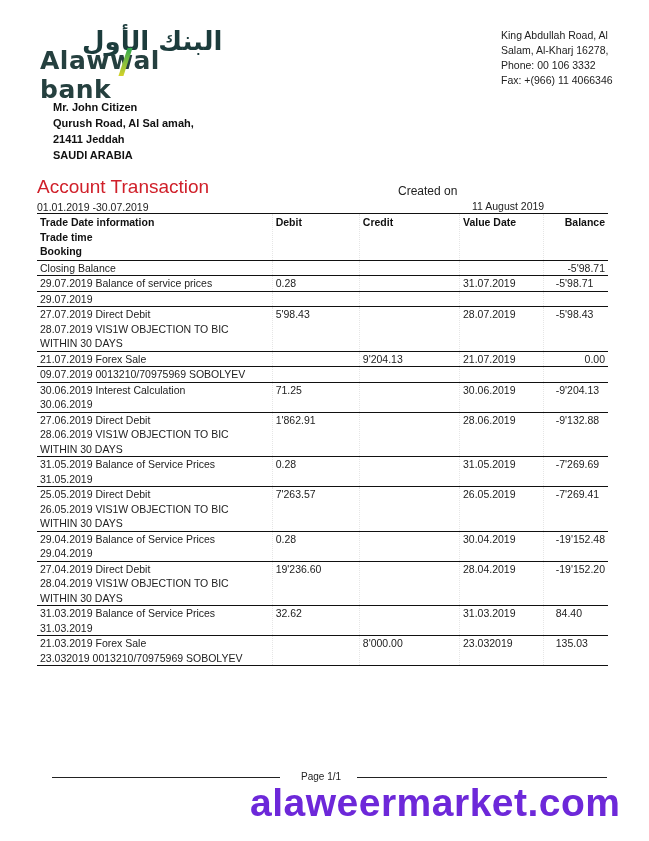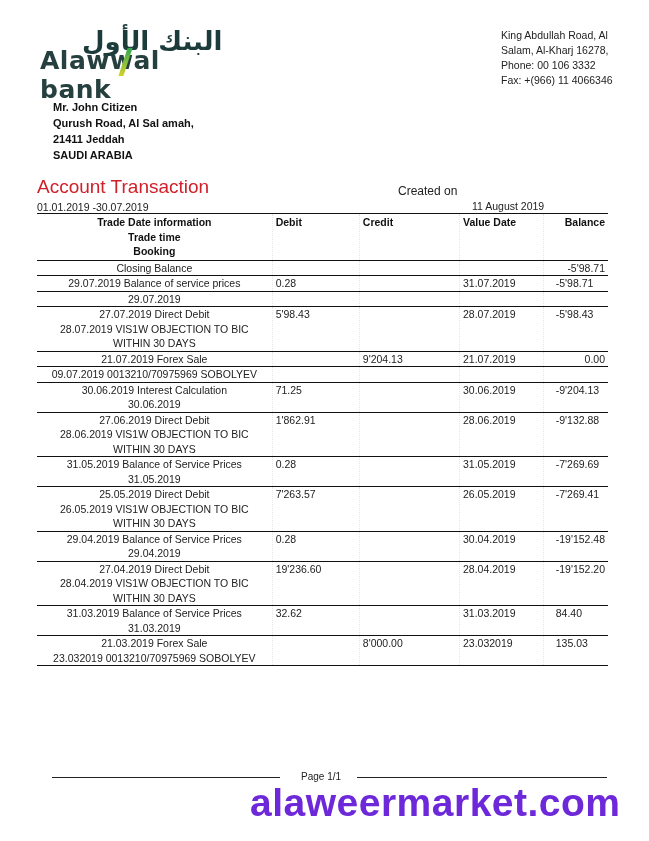--- a/index.html
+++ b/index.html
@@ -13,21 +13,21 @@
   .title { position:absolute; left:37px; top:176px; font-size:19px; color:#d0202a; }
   .created-label { position:absolute; left:398px; top:184px; font-size:12px; }
   .created-value { position:absolute; left:472px; top:200px; font-size:10.5px; }
   .period { position:absolute; left:37px; top:201px; font-size:10.5px; }
   table { position:absolute; left:37px; top:213px; width:571px; border-collapse:collapse; font-size:10.5px; }
   th, td { text-align:left; vertical-align:top; padding:0 3px; line-height:14.5px; border-left:1px dotted #e6e6e6; }
   th:first-child, td:first-child { border-left:none; }
   thead tr { border-top:1.5px solid #111; border-bottom:1.5px solid #111; }
   thead th { font-weight:bold; color:#111; padding-top:1px; padding-bottom:1px; }
   tbody tr { border-bottom:1.5px solid #111; }
-  .c-info { width:236px;text-align:center; }
+  .c-info { width:236px; }
   .c-debit { width:82px; }
   .c-credit { width:96px; }
   .c-vdate { width:78px; }
   .c-bal { width:auto; }
   .right { text-align:right; }
   .footer-line { position:absolute; top:777px; height:1px; background:#222; }
   .page-num { position:absolute; left:301px; top:771px; font-size:10px; }
   .watermark { position:absolute; left:250px; top:781px; font-size:39px; font-weight:bold; color:#6d28d9; letter-spacing:0.5px; }
 </style>
 </head>

